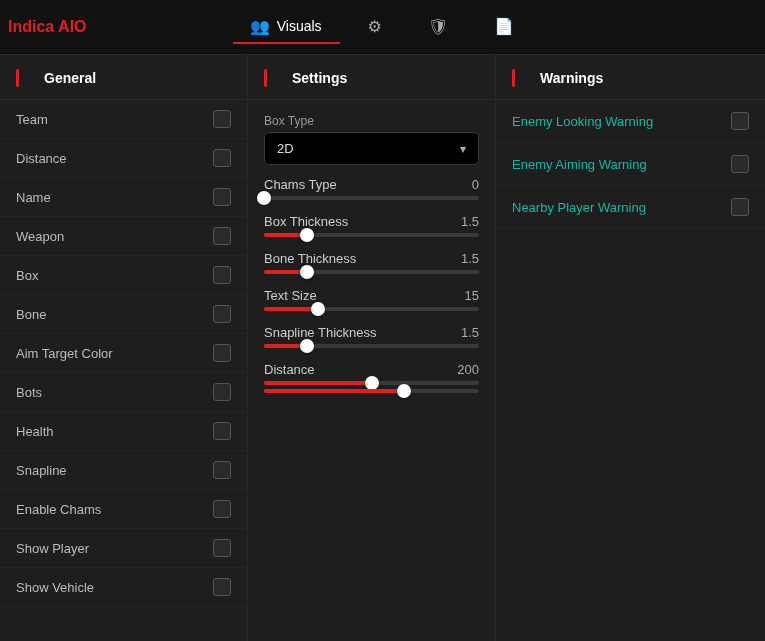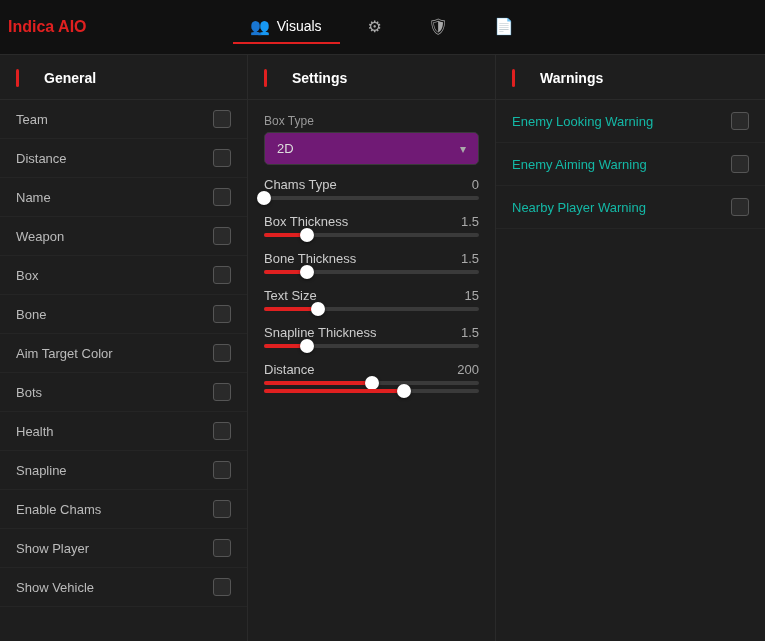--- a/index.html
+++ b/index.html
@@ -133,21 +133,21 @@
       margin-top: 12px;
     }
     .setting-value {
       color: #aaa;
       font-size: 13px;
     }
 
     
     .dropdown {
       width: 100%;
-      background: #701a75;
+      background: #000000;
       border: 1px solid #3a3a3a;
       border-radius: 5px;
       padding: 8px 12px;
       color: #ddd;
       font-size: 13px;
       display: flex;
       justify-content: space-between;
       align-items: center;
       cursor: pointer;
       margin-bottom: 6px;

